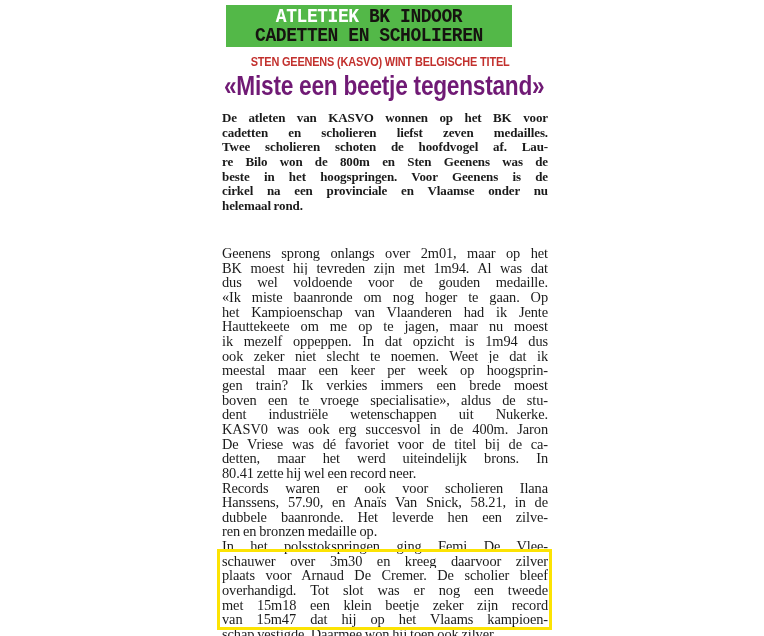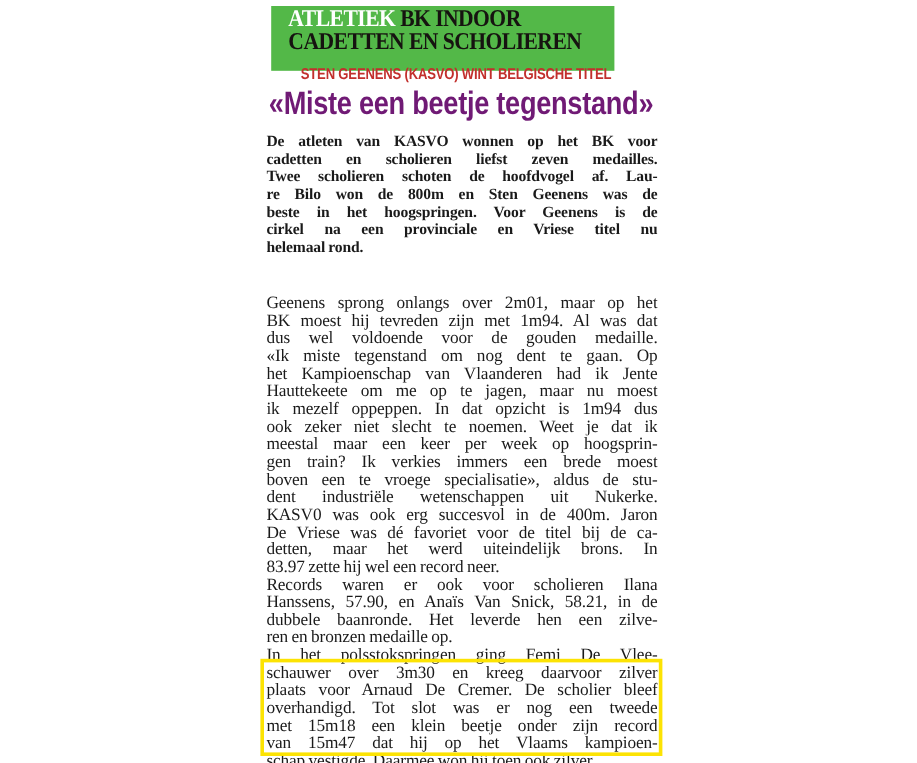--- a/index.html
+++ b/index.html
@@ -8,23 +8,24 @@
     width: 764px; height: 636px;
     position: relative; overflow: hidden;
     font-family: "Liberation Serif", serif;
   }
   .article {
     position: absolute; left: 222px; top: 0;
     width: 326px; height: 636px;
   }
   .banner {
     position: absolute; top: 5px; left: 4px;
-    width: 286px; height: 54px;
+    width: 286px; height: 42px;
     background: #53b848;
-    font-family: Liberation Serif, serif;
+    text-align: center;
+    font-family: Liberation Mono, monospace;
     font-weight: bold;
     padding-top: 2px;
   }
   .banner-line {
     display: block;
     font-size: 20px; line-height: 19px;
     color: #161310;
     white-space: nowrap;
     letter-spacing: -0.5px;
     transform: scaleX(0.9);
@@ -97,50 +98,50 @@
     <span class="scale">«Miste een beetje tegenstand»</span>
   </div>
 
   <div class="intro">
 
   <div class="line">De atleten van KASVO wonnen op het BK voor</div>
       <div class="line">cadetten en scholieren liefst zeven medailles.</div>
       <div class="line">Twee scholieren schoten de hoofdvogel af. Lau-</div>
       <div class="line">re Bilo won de 800m en Sten Geenens was de</div>
       <div class="line">beste in het hoogspringen. Voor Geenens is de</div>
-      <div class="line">cirkel na een provinciale en Vriese titel nu</div>
+      <div class="line">cirkel na een provinciale en Vlaamse onder nu</div>
       <div class="line end">helemaal rond.</div>
     </div>
 
   <div class="bodytext">
 
   <div class="line">Geenens sprong onlangs over 2m01, maar op het</div>
       <div class="line">BK moest hij tevreden zijn met 1m94. Al was dat</div>
       <div class="line">dus wel voldoende voor de gouden medaille.</div>
-      <div class="line">«Ik miste tegenstand om nog dent te gaan. Op</div>
+      <div class="line">«Ik miste baanronde om nog hoger te gaan. Op</div>
       <div class="line">het Kampioenschap van Vlaanderen had ik Jente</div>
       <div class="line">Hauttekeete om me op te jagen, maar nu moest</div>
       <div class="line">ik mezelf oppeppen. In dat opzicht is 1m94 dus</div>
       <div class="line">ook zeker niet slecht te noemen. Weet je dat ik</div>
       <div class="line">meestal maar een keer per week op hoogsprin-</div>
       <div class="line">gen train? Ik verkies immers een brede moest</div>
       <div class="line">boven een te vroege specialisatie», aldus de stu-</div>
       <div class="line">dent industriële wetenschappen uit Nukerke.</div>
       <div class="line">KASV0 was ook erg succesvol in de 400m. Jaron</div>
       <div class="line">De Vriese was dé favoriet voor de titel bij de ca-</div>
       <div class="line">detten, maar het werd uiteindelijk brons. In</div>
-      <div class="line end">83.97 zette hij wel een record neer.</div>
+      <div class="line end">80.41 zette hij wel een record neer.</div>
       <div class="line">Records waren er ook voor scholieren Ilana</div>
       <div class="line">Hanssens, 57.90, en Anaïs Van Snick, 58.21, in de</div>
       <div class="line">dubbele baanronde. Het leverde hen een zilve-</div>
       <div class="line end">ren en bronzen medaille op.</div>
       <div class="line">In het polsstokspringen ging Femi De Vlee-</div>
       <div class="line">schauwer over 3m30 en kreeg daarvoor zilver</div>
       <div class="line">plaats voor Arnaud De Cremer. De scholier bleef</div>
       <div class="line">overhandigd. Tot slot was er nog een tweede</div>
-      <div class="line">met 15m18 een klein beetje onder zijn record</div>
+      <div class="line">met 15m18 een klein beetje zeker zijn record</div>
       <div class="line">van 15m47 dat hij op het Vlaams kampioen-</div>
       <div class="line end">schap vestigde. Daarmee won hij toen ook zilver.</div>
     </div>
 
 </div>
 
 <div class="highlight-box" style="border-color: rgb(252, 227, 3);"></div>
 
 </body></html>

